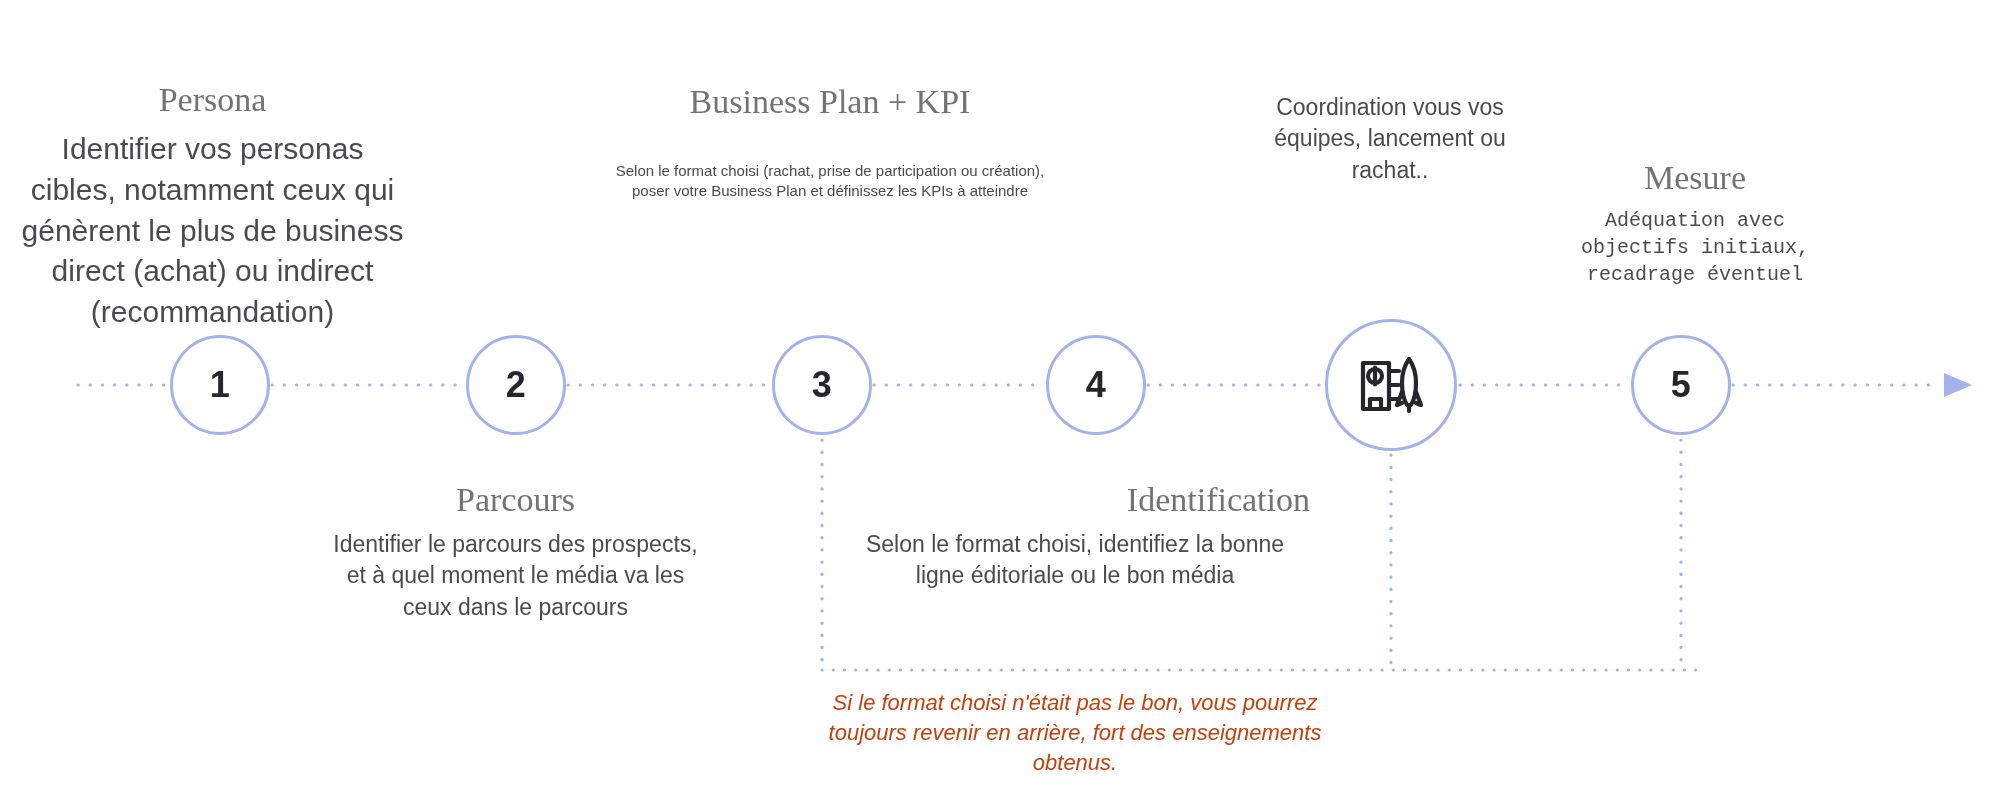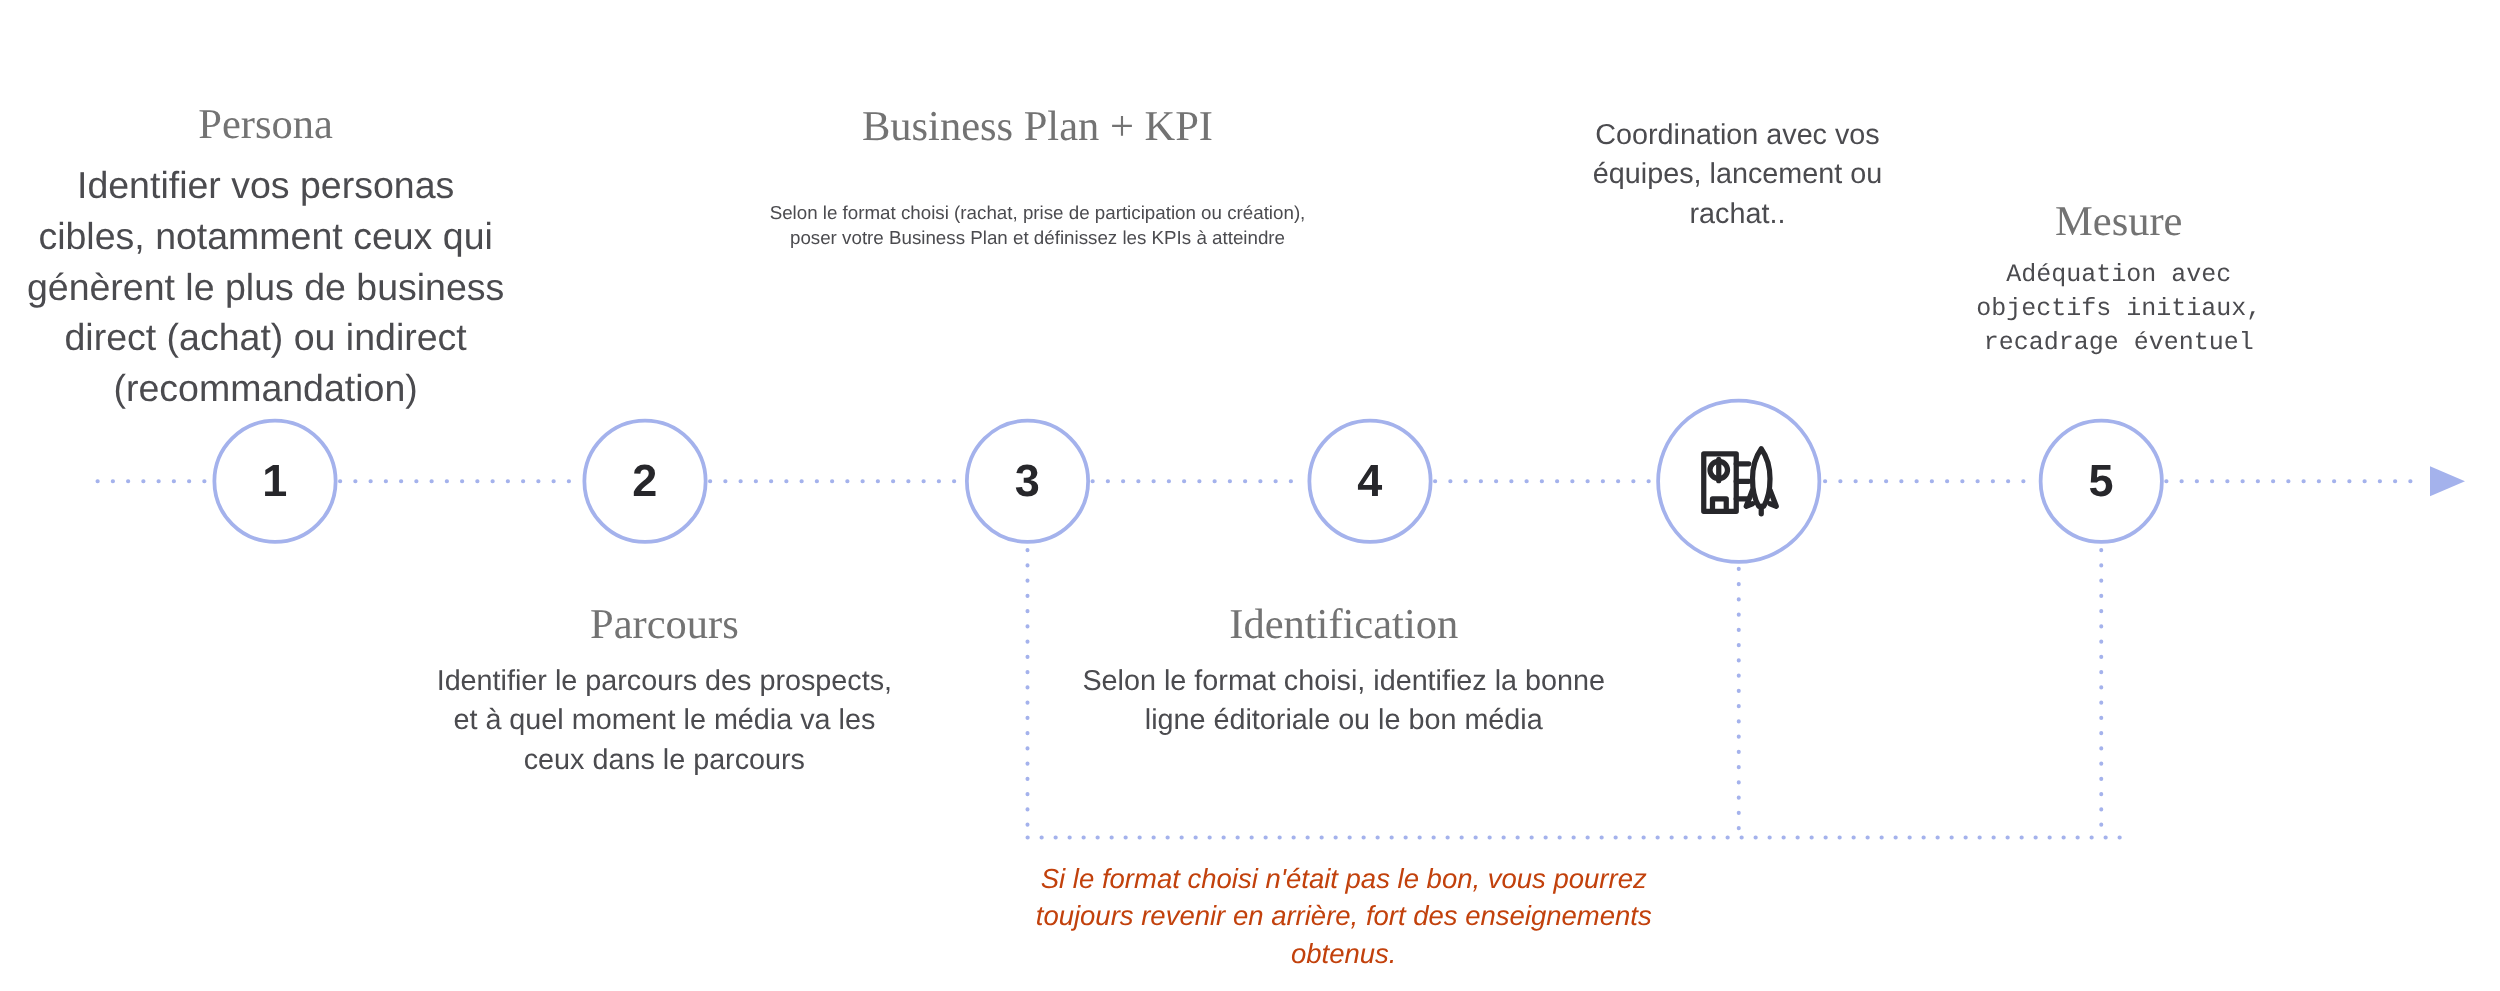--- a/index.html
+++ b/index.html
@@ -96,26 +96,26 @@
   .t-bp .block-body  { font-size: 15px; margin-top: 40px; }
 
   .t-setup          { left: 1195px; top: 92px;  width: 390px; }
   .t-setup .block-title { font-size: 34px; }
   .t-setup .block-body  { font-size: 23px; padding: 0 48px; }
 
   .t-mesure         { left: 1545px; top: 158px; width: 300px; }
   .t-mesure .block-title { font-size: 34px; }
   .t-mesure .block-body  { font-size: 20px; font-family: Liberation Mono, monospace; }
 
-  .t-parcours       { left: 349px;  top: 480px; width: 365px; }
+  .t-parcours       { left: 333px;  top: 480px; width: 365px; }
   .t-parcours .block-title { font-size: 34px; }
   .t-parcours .block-body  { font-size: 23px; }
 
   .t-identif        { left: 840px;  top: 480px; width: 470px; }
-  .t-identif .block-title { font-size: 34px; }
+  .t-identif .block-title { font-size: 34px; text-align: right; }
   .t-identif .block-body  { font-size: 23px; }
 
   .t-note           { left: 805px;  top: 688px; width: 540px; }
   .t-note .note-text {
     font-family: "Liberation Sans", sans-serif;
     font-style: italic;
     font-weight: 300;
     font-size: 22px;
     line-height: 1.36;
     color: #c2410c;
@@ -203,21 +203,21 @@
     <p class="block-title">Persona</p>
     <p class="block-body">Identifier vos personas cibles, notamment ceux qui génèrent le plus de business direct (achat) ou indirect (recommandation)</p>
   </div>
 
   <div class="block t-bp">
     <p class="block-title">Business Plan + KPI</p>
     <p class="block-body">Selon le format choisi (rachat, prise de participation ou création), poser votre Business Plan et définissez les KPIs à atteindre</p>
   </div>
 
   <div class="block t-setup">
-    <p class="block-body">Coordination avec vos équipes, lancement ou rachat..</p>
+    <p class="block-body">Coordination vous vos équipes, lancement ou rachat..</p>
   </div>
 
   <div class="block t-mesure">
     <p class="block-title">Mesure</p>
     <p class="block-body">Adéquation avec objectifs initiaux, recadrage éventuel</p>
   </div>
 
   <div class="block t-parcours">
     <p class="block-title">Parcours</p>
     <p class="block-body">Identifier le parcours des prospects, et à quel moment le média va les ceux dans le parcours</p>

